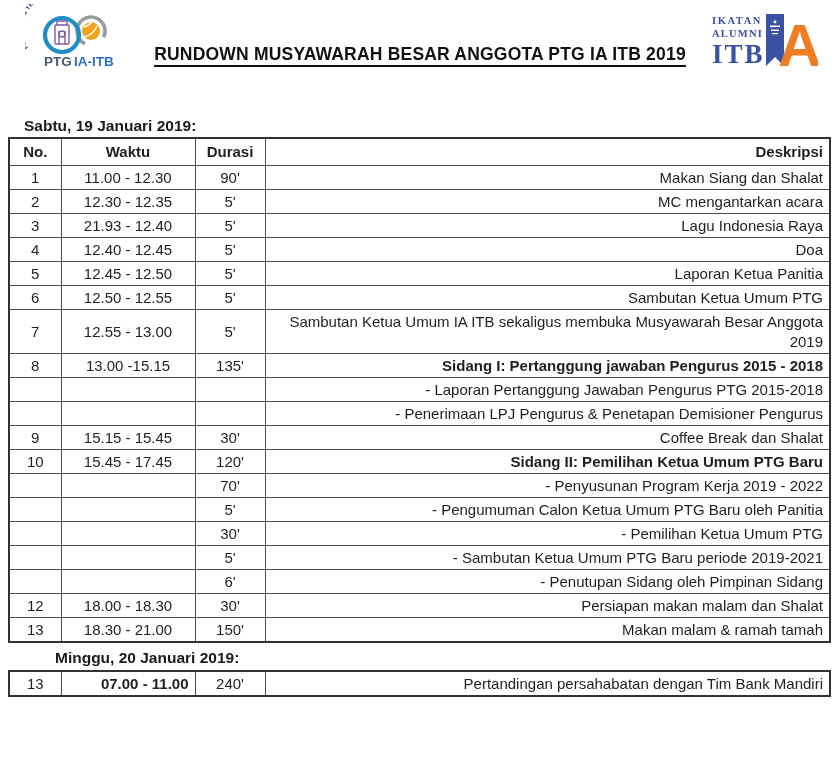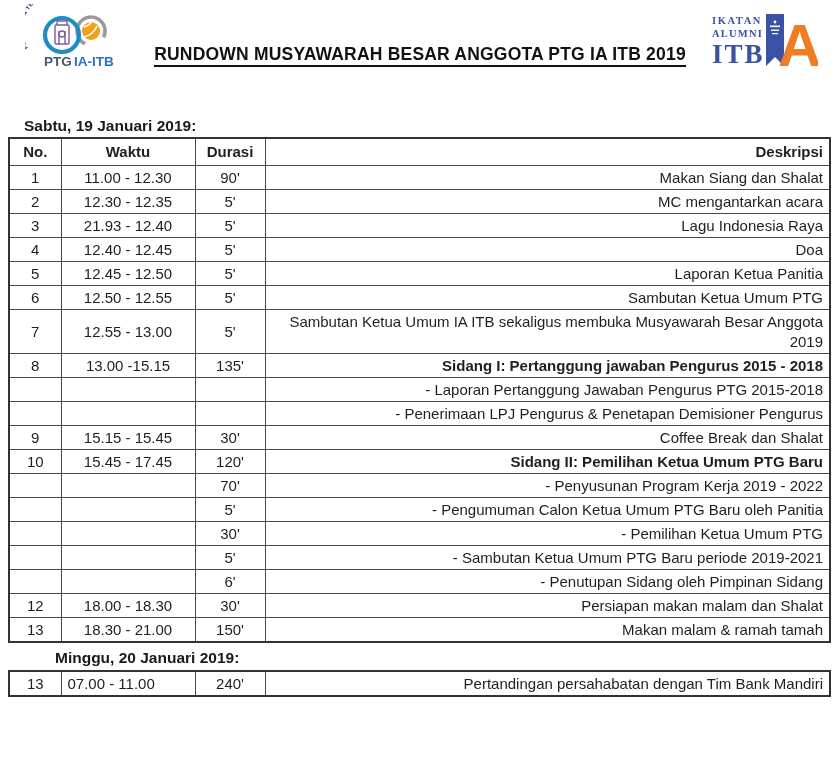--- a/index.html
+++ b/index.html
@@ -31,21 +31,21 @@
     font-size:15px;line-height:20px;
     padding:1.5px 6px;
     overflow:hidden;
   }
   table.schedule th{
     font-weight:bold;font-size:15px;line-height:22px;padding:2px 6px;
   }
   .col-no,.col-waktu,.col-durasi{text-align:center;}
   th.col-deskripsi, td.col-deskripsi{text-align:right;padding-left:5px;}
   td.bold{font-weight:bold;}
-  td.left{text-align:left;padding-left:4px;}
+  td.left{text-align:right;padding-left:4px;font-weight:bold;}
 </style>
 </head>
 <body>
 
 <div class="header">
 
   <div class="logo-ptg">
     <svg width="102" height="66" viewBox="0 0 102 66">
       <defs>
         <path id="arcpath" d="M 3,44 A 34,34 0 0 1 64,7" fill="none"></path>

